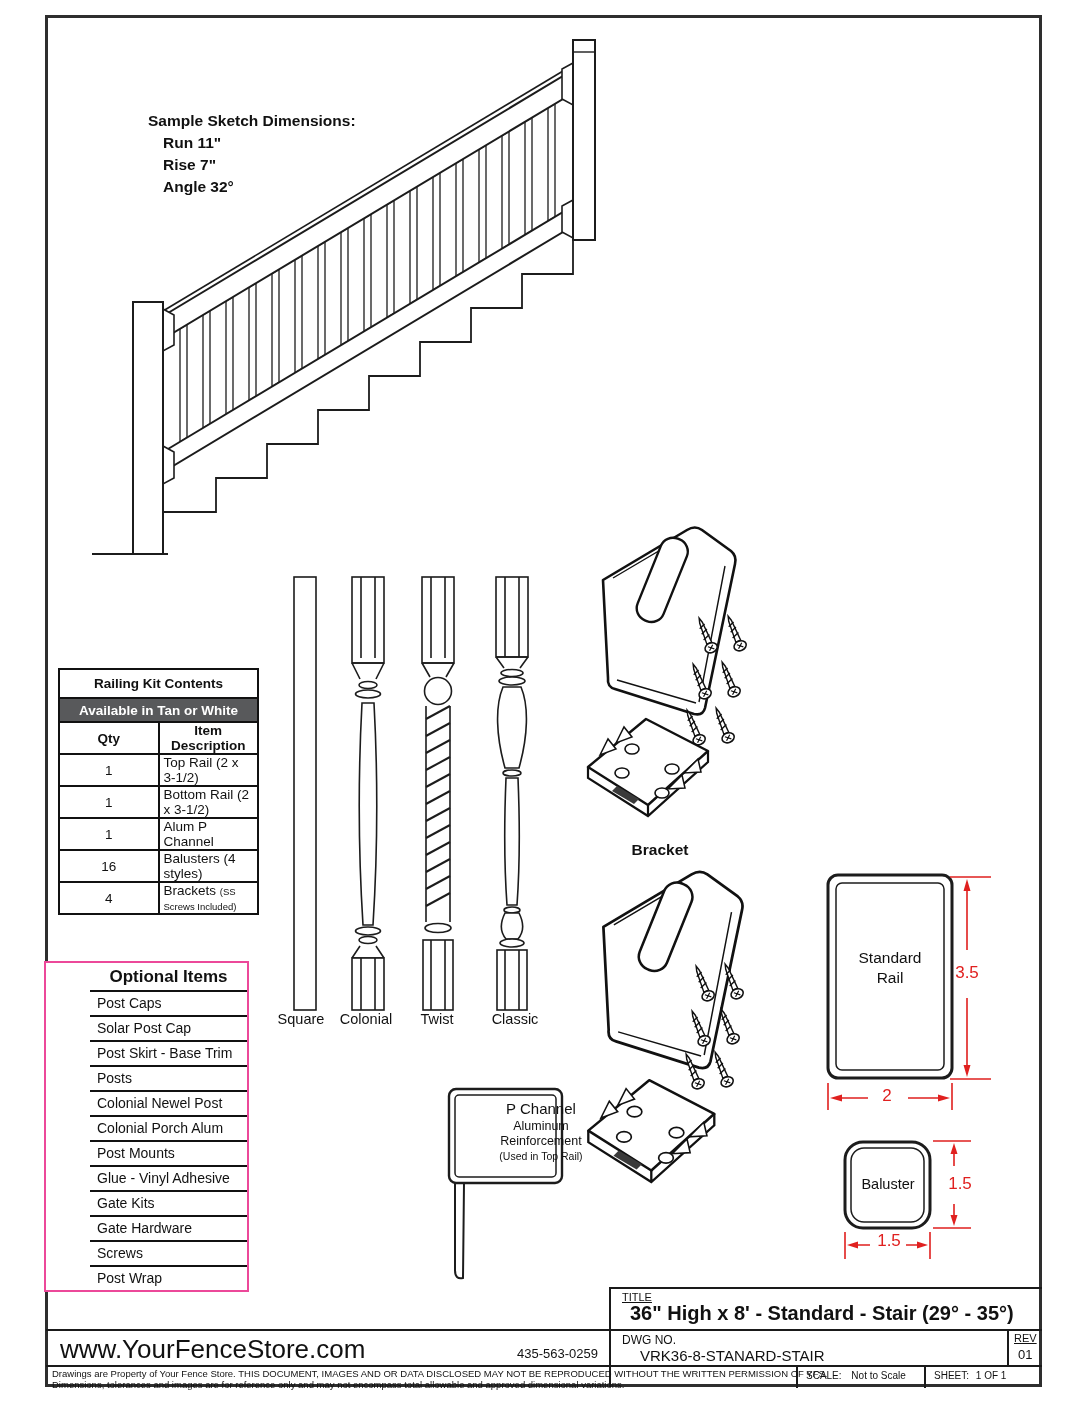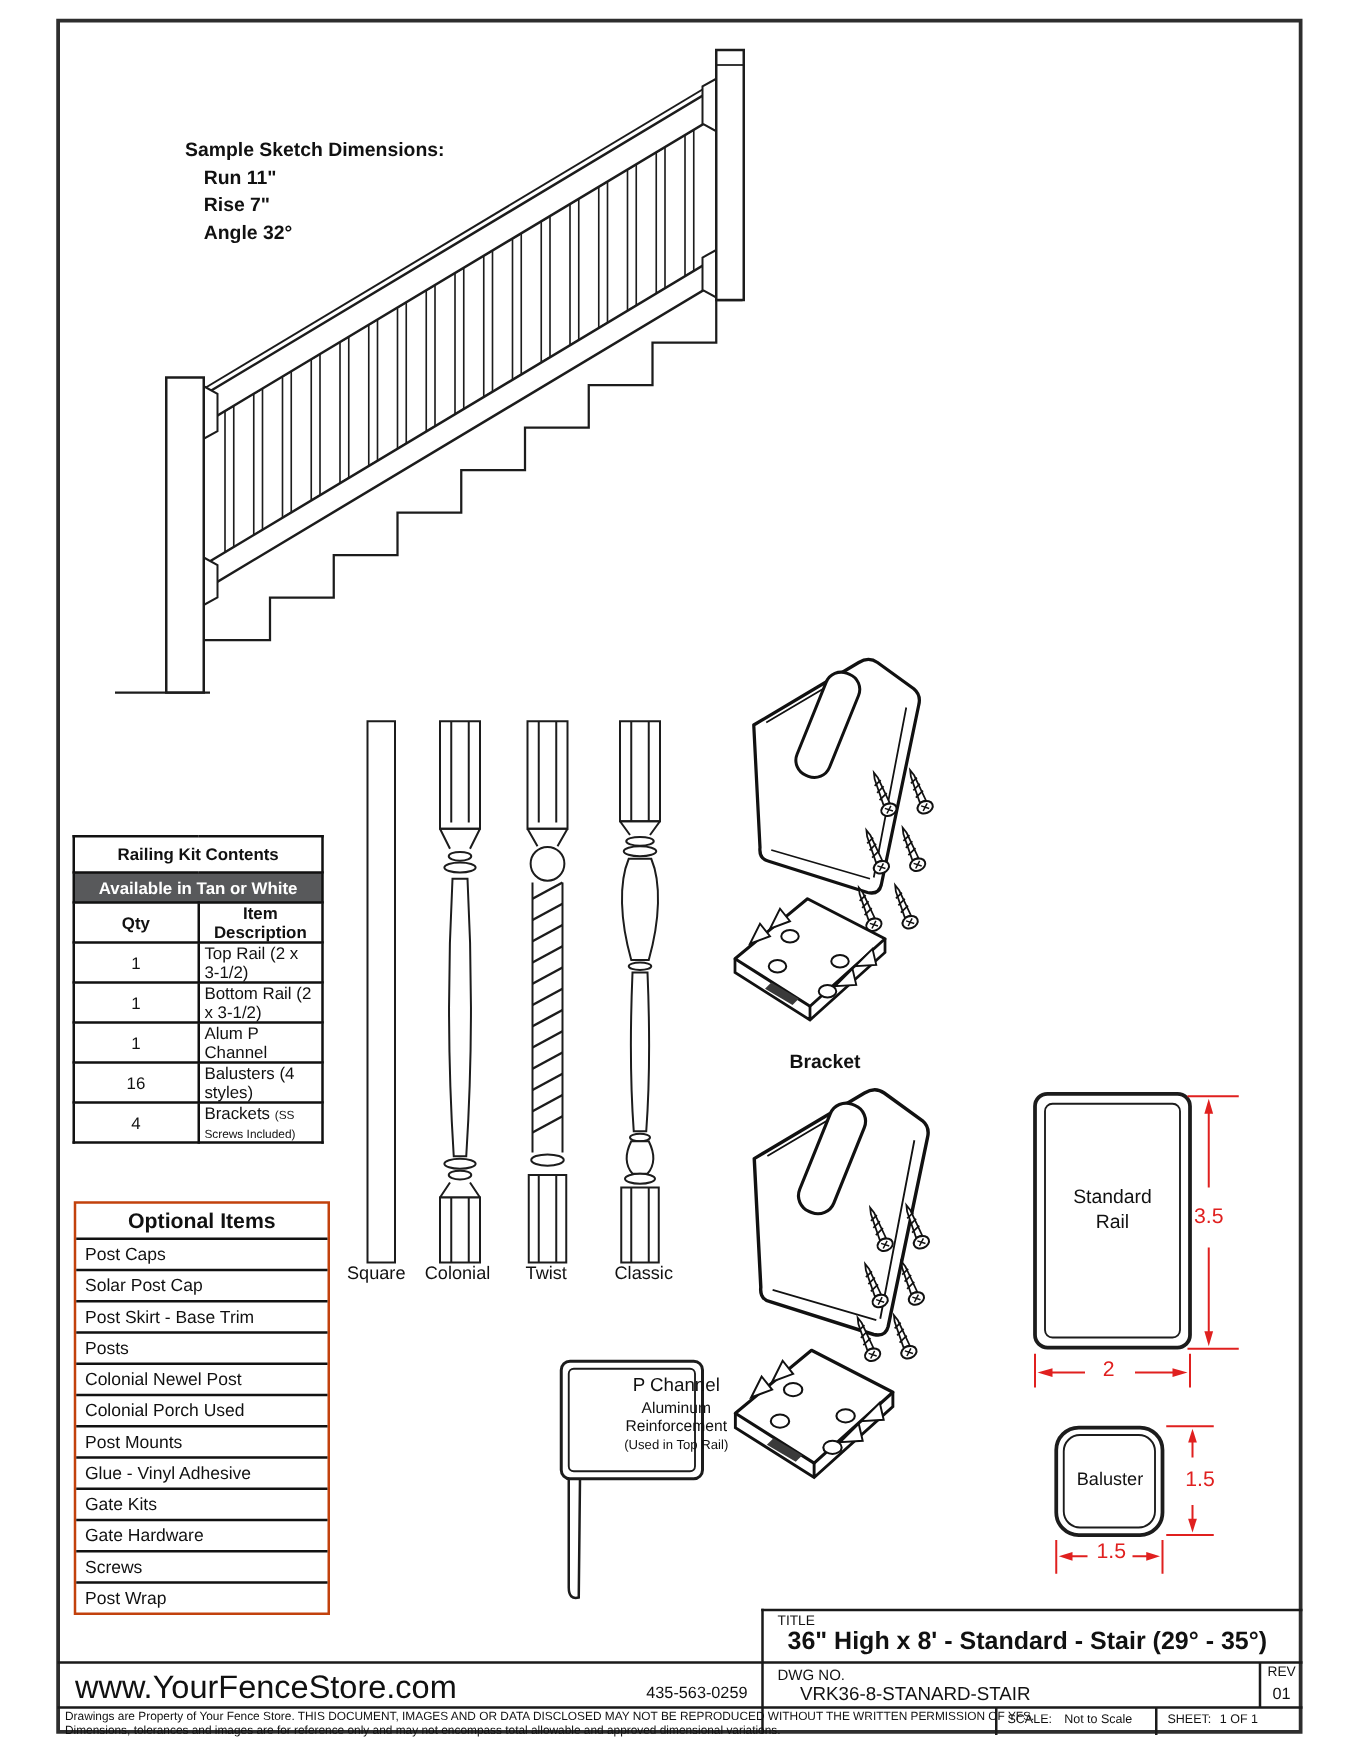--- a/index.html
+++ b/index.html
@@ -19,35 +19,35 @@
   table.kit td,table.kit th{border:2px solid #111;padding:0 4px;font-size:13.5px;
             height:21px;background:#fff;box-sizing:border-box;}
   .kt-title{text-align:center;font-weight:bold;font-size:17px;height:29px !important;}
   .kt-sub{text-align:center;font-weight:bold;font-size:13.5px;color:#fff;
           background:var(--header-gray,#58595b) !important;height:24px !important;}
   table.kit th{font-size:13.5px;height:24px;text-align:center;}
   .kt-qty{width:42px;text-align:center;}
   td.cq{text-align:center;}
   .note-small{font-size:9.5px;}
   
-  .opt{position:absolute;left:59px;top:961px;width:205px;border:2px solid #c2410c;
-       z-index:2;background:#fff;box-sizing:border-box;}
+  .opt{position:absolute;left:44px;top:961px;width:205px;border:2px solid #ec4899;
+       z-index:2;background:#fff;box-sizing:border-box;padding-left:44px;}
   .opt-title{text-align:center;font-weight:bold;font-size:17px;height:27px;line-height:27px;}
   .opt-item{border-top:2px solid #111;height:23px;line-height:23px;font-size:14px;padding-left:7px;}
   
   .style-label{font-size:14.5px;text-align:center;width:80px;}
   .bracket-label{font-weight:bold;font-size:15.5px;text-align:center;width:110px;}
   .pch{width:108px;text-align:center;line-height:1.25;margin-left:35px;}
   .pch .l1{font-size:15px;}
   .pch .l2,.pch .l3{font-size:12.5px;}
   .pch .l4{font-size:10.5px;}
   .xsect-label{font-size:15.5px;text-align:center;line-height:1.3;}
   .dim{color:var(--dim-red,#e0201f);font-size:17px;text-align:center;}
   
-  .tb-small{font-size:11px;}
+  .tb-small{font-size:11px;text-decoration:underline;}
   .tb-title{font-weight:bold;font-size:20px;white-space:nowrap;}
   .www{font-size:26px;}
   .phone{font-size:13px;text-align:right;width:160px;}
   .dwg-label{font-size:12px;}
   .dwg-val{font-size:15px;}
   .rev{font-size:13px;}
   .scale-sheet{font-size:10px;white-space:nowrap;}
   .disclaimer{font-size:9.5px;line-height:11.5px;white-space:nowrap;}
 </style>
 </head>
@@ -282,21 +282,21 @@
   </tbody>
     </table>
 
   <div class="opt">
     <div class="opt-title">Optional Items</div>
     <div class="opt-item">Post Caps</div>
     <div class="opt-item">Solar Post Cap</div>
     <div class="opt-item">Post Skirt - Base Trim</div>
     <div class="opt-item">Posts</div>
     <div class="opt-item">Colonial Newel Post</div>
-    <div class="opt-item">Colonial Porch Used</div>
+    <div class="opt-item">Colonial Porch Alum</div>
     <div class="opt-item">Post Mounts</div>
     <div class="opt-item">Glue - Vinyl Adhesive</div>
     <div class="opt-item">Gate Kits</div>
     <div class="opt-item">Gate Hardware</div>
     <div class="opt-item">Screws</div>
     <div class="opt-item">Post Wrap</div>
   </div>
 
   <div class="txt style-label" style="left:261px;top:1011px;">Square</div>
   <div class="txt style-label" style="left:326px;top:1011px;">Colonial</div>

